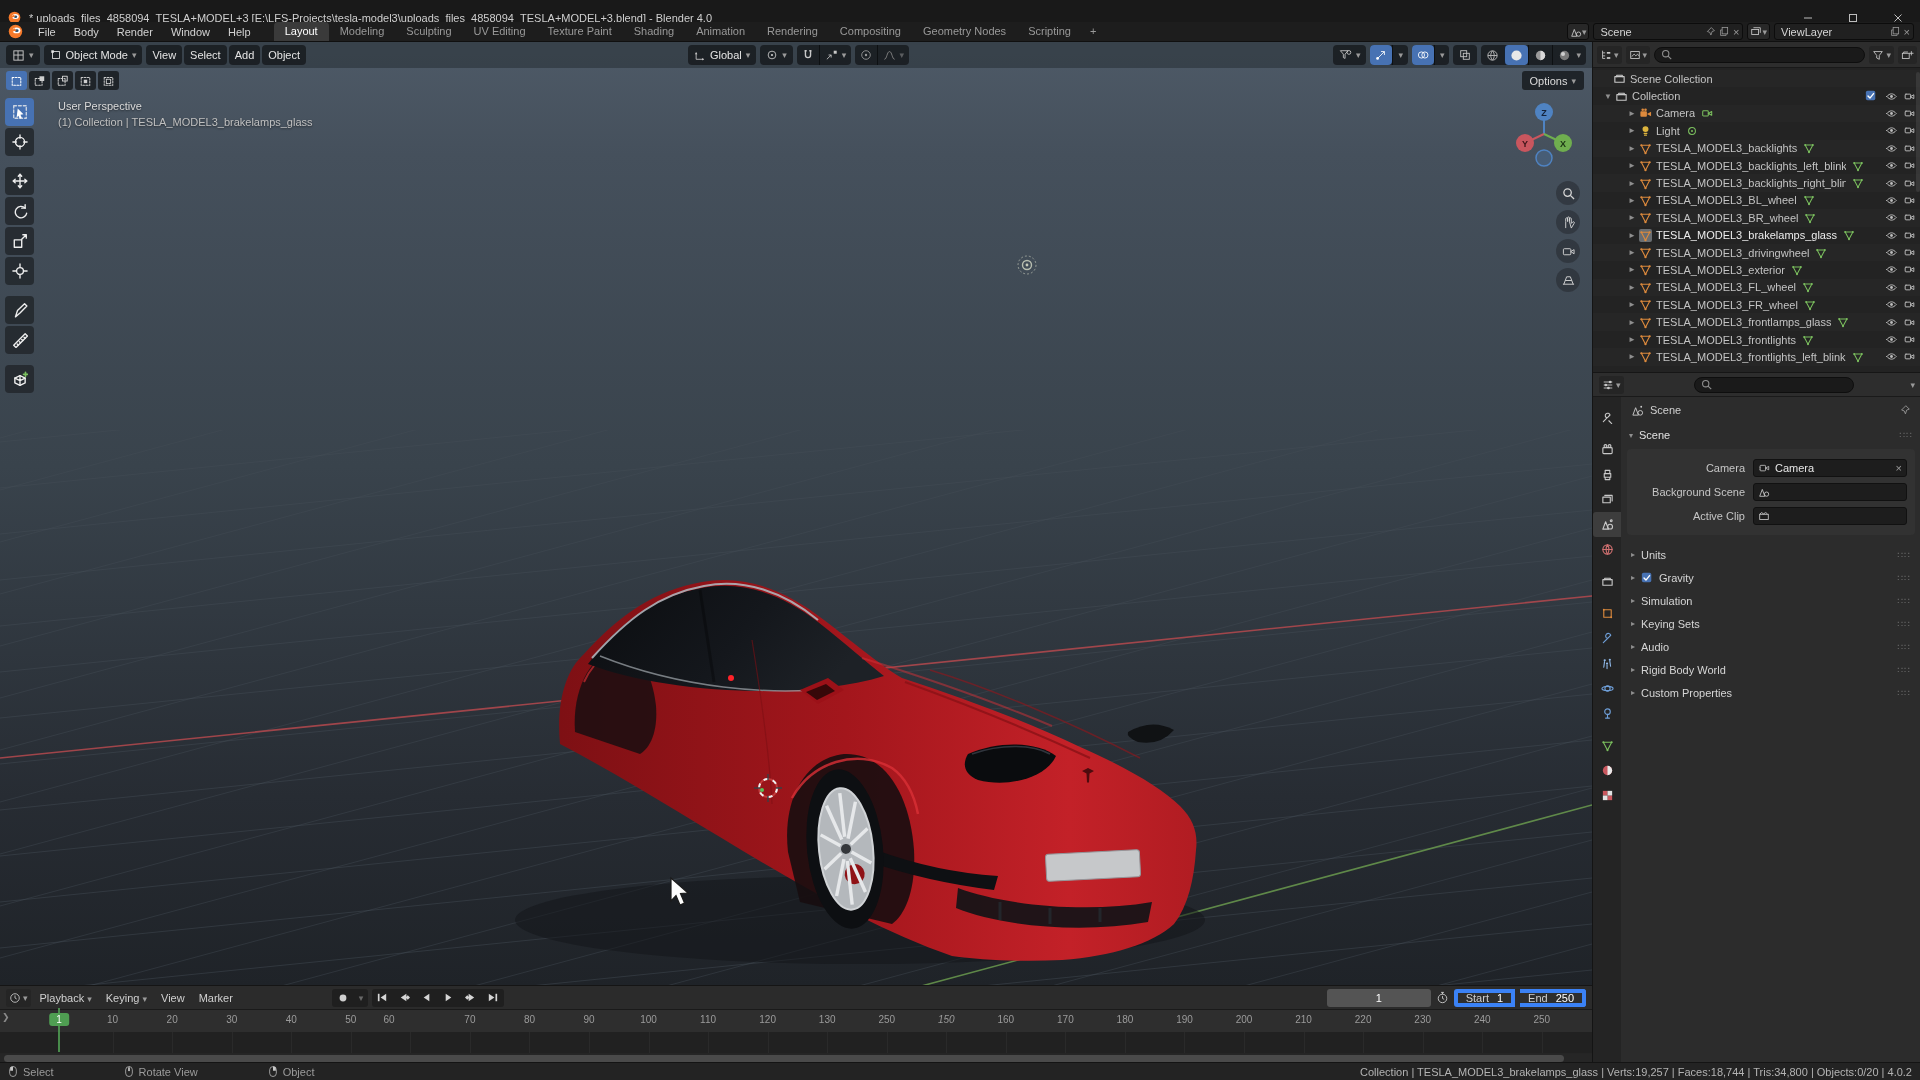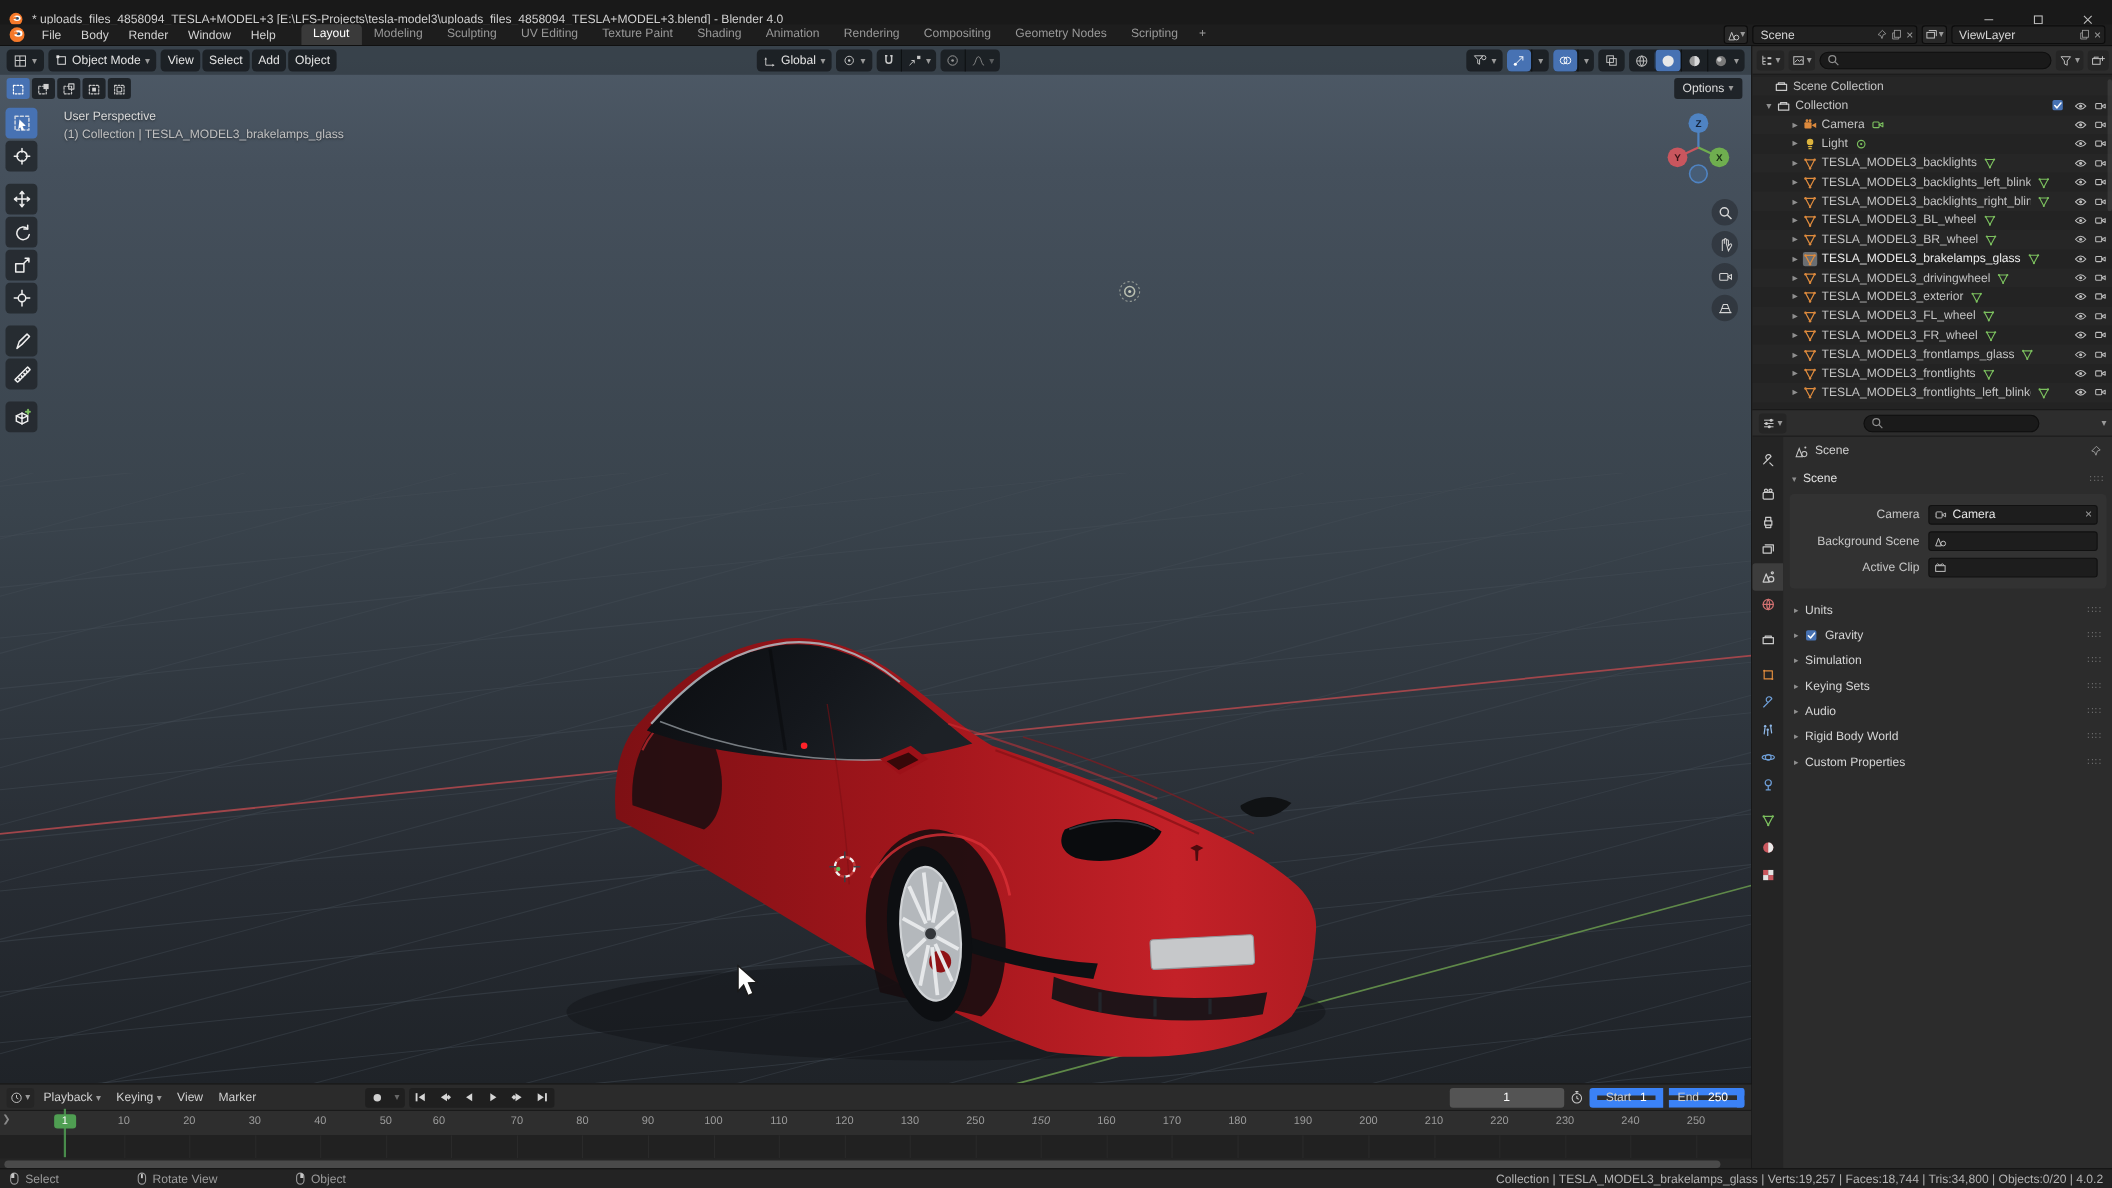--- a/index.html
+++ b/index.html
@@ -111,21 +111,21 @@
 
   
   #timeline { position:absolute; left:0; top:985px; width:1592px; height:77px; background:#252525; border-top:1px solid #151515; }
   #tl-header { height:24px; background:#2b2b2b; border-bottom:1px solid #1a1a1a; display:flex; align-items:center; padding:0 6px; gap:2px; }
   #tl-header .menu-item { color:#d0d0d0; padding:0 7px; }
   #tl-center { display:flex; align-items:center; gap:4px; margin-left:90px; }
   .tgroup { display:flex; background:#1f1f1f; border-radius:3px; height:18px; align-items:center; }
   .tbtn { width:22px; height:18px; display:flex; align-items:center; justify-content:center; }
   #tl-rightfields { margin-left:auto; display:flex; align-items:center; gap:5px; }
   #cur-frame { width:104px; height:18px; background:#545454; border-radius:3px; color:#fff; display:flex; align-items:center; justify-content:center; }
-  .range-pill { height:18px; background:#2e2e2e; border:7px solid #3b82f6; display:flex; align-items:center; padding:0 8px; gap:8px; color:#cfcfcf; }
+  .range-pill { height:18px; background:#2e2e2e; border:4px solid #3b82f6; display:flex; align-items:center; padding:0 8px; gap:8px; color:#cfcfcf; }
   .range-pill .val { color:#fff; }
   .pill-l { border-radius:3px 0 0 3px; }
   .pill-r { border-radius:0 3px 3px 0; border-left:none; }
   #tl-ruler { position:relative; height:22px; background:#2e2e2e; }
   .tick { position:absolute; top:4px; transform:translateX(-50%); color:#9b9b9b; font-size:10px; }
   #playhead { position:absolute; left:59px; top:3px; transform:translateX(-50%); background:#4f9e52; color:#fff;
     border-radius:3px; padding:1px 7px; font-size:10px; z-index:2; }
   #playline { position:absolute; left:58px; top:22px; width:2px; height:44px; background:#4f9e52; opacity:.85; }
   #tl-tracks { position:relative; height:21px; background:#212121; overflow:hidden; }
   .vline { position:absolute; top:0; width:1px; height:21px; background:#2a2a2a; }
@@ -1606,21 +1606,21 @@
     </div>
   </div>
   <div id="tl-ruler">
     <span id="tl-expand">❯</span>
     <div id="playhead">1</div>
   <span class="tick" style="left: 112.595px;">10</span>
       <span class="tick" style="left: 172.145px;">20</span>
       <span class="tick" style="left: 231.695px;">30</span>
       <span class="tick" style="left: 291.245px;">40</span>
       <span class="tick" style="left: 350.795px;">50</span>
-      <span class="tick" style="left: 399px;">60</span>
+      <span class="tick" style="left: 389px;">60</span>
       <span class="tick" style="left: 469.895px;">70</span>
       <span class="tick" style="left: 529.445px;">80</span>
       <span class="tick" style="left: 588.995px;">90</span>
       <span class="tick" style="left: 648.545px;">100</span>
       <span class="tick" style="left: 708.095px;">110</span>
       <span class="tick" style="left: 767.645px;">120</span>
       <span class="tick" style="left: 827.195px;">130</span>
       <span class="tick" style="left: 886.745px;">250</span>
       <span class="tick" style="left: 946.295px; font-style: italic;">150</span>
       <span class="tick" style="left: 1005.85px;">160</span>

